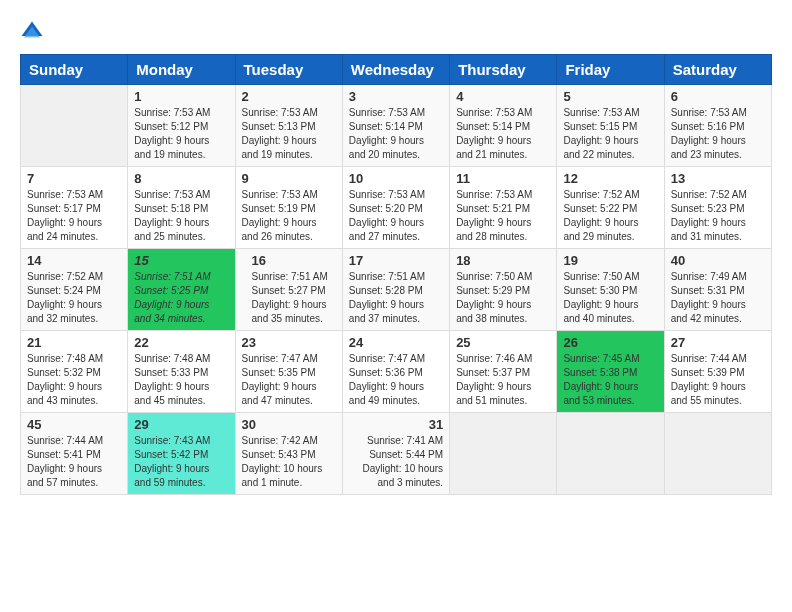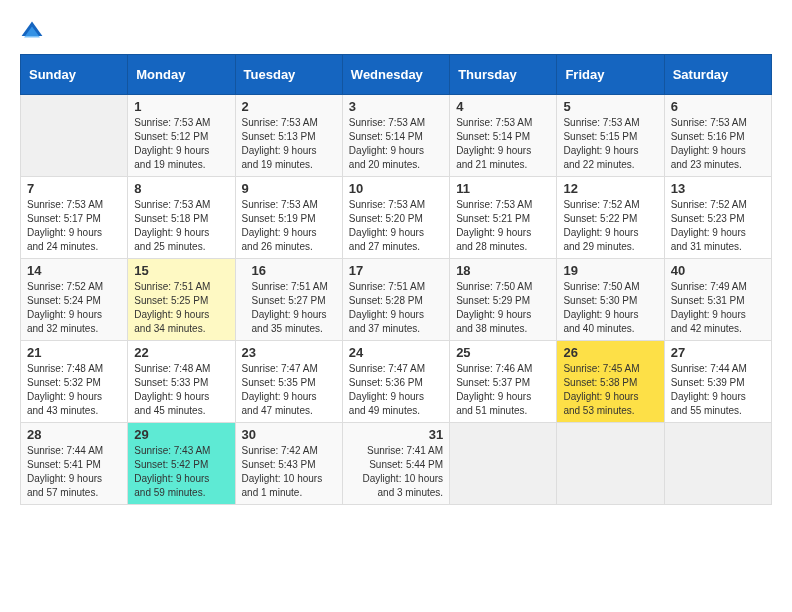--- a/index.html
+++ b/index.html
@@ -47,23 +47,23 @@
       color: #555;
     }
     .calendar {
       width: 100%;
       border-collapse: collapse;
       border: 1px solid #ccc;
     }
     .calendar th {
       background: #1565c0;
       color: #fff;
-      font-size: 13px;
+      font-size: 15px;
       font-weight: bold;
-      padding: 12px 8px;
+      padding: 6px 8px;
       text-align: left;
       border: 1px solid #1255a0;
     }
     .calendar td {
       border: 1px solid #ddd;
       vertical-align: top;
       padding: 4px 6px;
       width: 107px;
       min-height: 80px;
       background: #fff;
@@ -178,21 +178,21 @@
         <td style="background: rgb(255, 255, 255);">
           <span class="day-number">13</span>
           <div class="day-info">Sunrise: 7:52 AM<br>Sunset: 5:23 PM<br>Daylight: 9 hours and 31 minutes.</div>
         </td>
       </tr>
       <tr>
         <td style="background: rgb(249, 249, 249);">
           <span class="day-number">14</span>
           <div class="day-info">Sunrise: 7:52 AM<br>Sunset: 5:24 PM<br>Daylight: 9 hours and 32 minutes.</div>
         </td>
-        <td style="background: #fef9c3;">
+        <td style="background: #22c55e; font-style: italic;">
           <span class="day-number">15</span>
           <div class="day-info">Sunrise: 7:51 AM<br>Sunset: 5:25 PM<br>Daylight: 9 hours and 34 minutes.</div>
         </td>
         <td style="background: rgb(249, 249, 249); padding-left: 16px;">
           <span class="day-number">16</span>
           <div class="day-info">Sunrise: 7:51 AM<br>Sunset: 5:27 PM<br>Daylight: 9 hours and 35 minutes.</div>
         </td>
         <td style="background: rgb(249, 249, 249); padding-left: 6px;">
           <span class="day-number">17</span>
           <div class="day-info">Sunrise: 7:51 AM<br>Sunset: 5:28 PM<br>Daylight: 9 hours and 37 minutes.</div>
@@ -224,32 +224,32 @@
           <div class="day-info">Sunrise: 7:47 AM<br>Sunset: 5:35 PM<br>Daylight: 9 hours and 47 minutes.</div>
         </td>
         <td style="background: rgb(255, 255, 255);">
           <span class="day-number">24</span>
           <div class="day-info">Sunrise: 7:47 AM<br>Sunset: 5:36 PM<br>Daylight: 9 hours and 49 minutes.</div>
         </td>
         <td style="background: rgb(255, 255, 255);">
           <span class="day-number">25</span>
           <div class="day-info">Sunrise: 7:46 AM<br>Sunset: 5:37 PM<br>Daylight: 9 hours and 51 minutes.</div>
         </td>
-        <td style="background: #fde047;">
+        <td style="background: #22c55e;">
           <span class="day-number">26</span>
           <div class="day-info">Sunrise: 7:45 AM<br>Sunset: 5:38 PM<br>Daylight: 9 hours and 53 minutes.</div>
         </td>
         <td style="background: rgb(255, 255, 255);">
           <span class="day-number">27</span>
           <div class="day-info">Sunrise: 7:44 AM<br>Sunset: 5:39 PM<br>Daylight: 9 hours and 55 minutes.</div>
         </td>
       </tr>
       <tr>
         <td style="background: rgb(249, 249, 249);">
-          <span class="day-number">28</span>
+          <span class="day-number">45</span>
           <div class="day-info">Sunrise: 7:44 AM<br>Sunset: 5:41 PM<br>Daylight: 9 hours and 57 minutes.</div>
         </td>
         <td style="background: #5eead4;">
           <span class="day-number">29</span>
           <div class="day-info">Sunrise: 7:43 AM<br>Sunset: 5:42 PM<br>Daylight: 9 hours and 59 minutes.</div>
         </td>
         <td style="background: rgb(249, 249, 249);">
           <span class="day-number">30</span>
           <div class="day-info">Sunrise: 7:42 AM<br>Sunset: 5:43 PM<br>Daylight: 10 hours and 1 minute.</div>
         </td>

